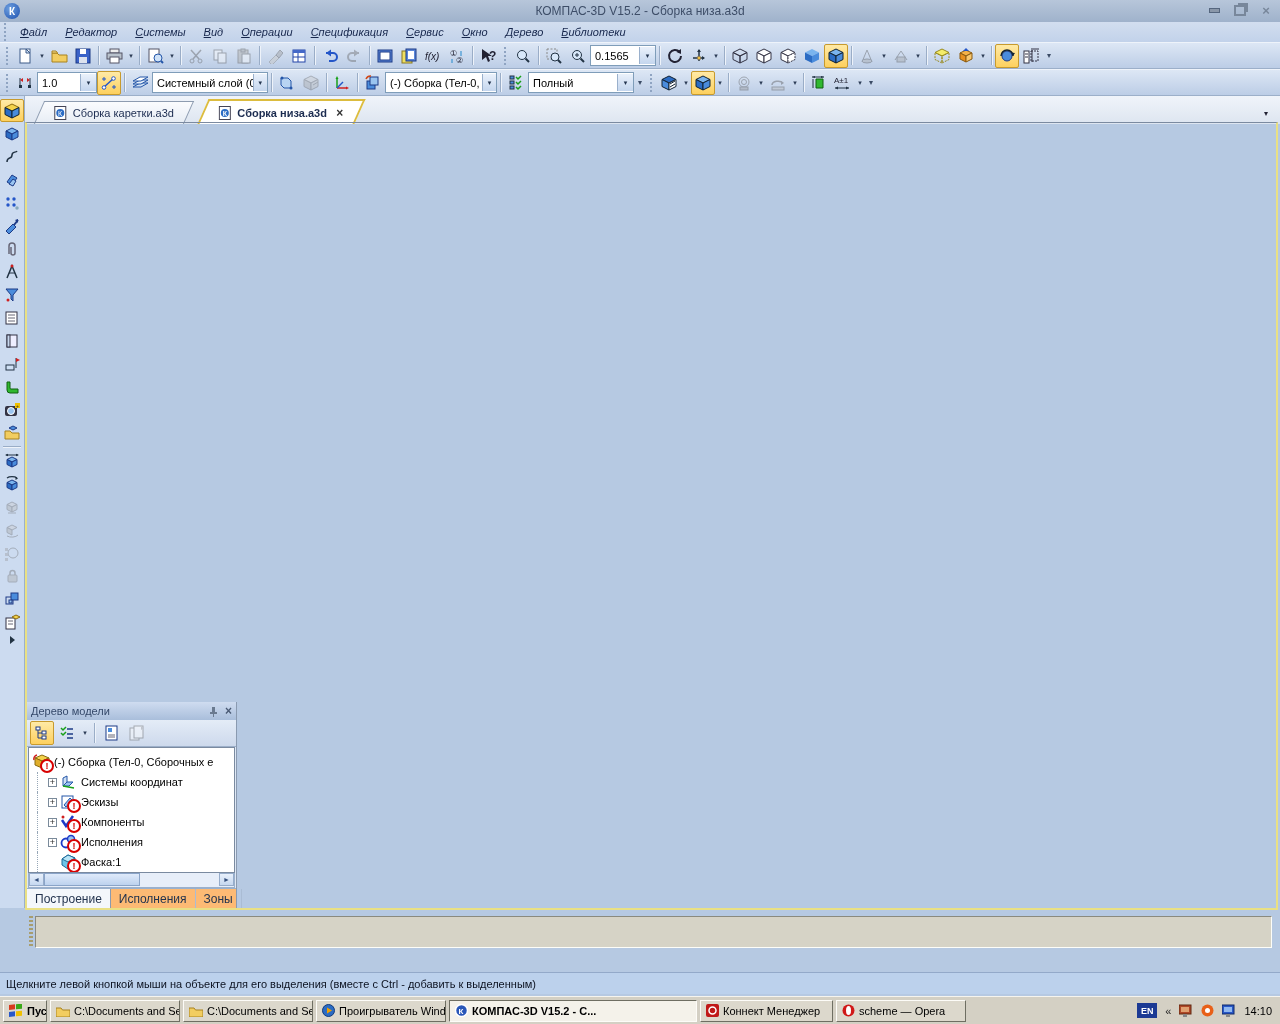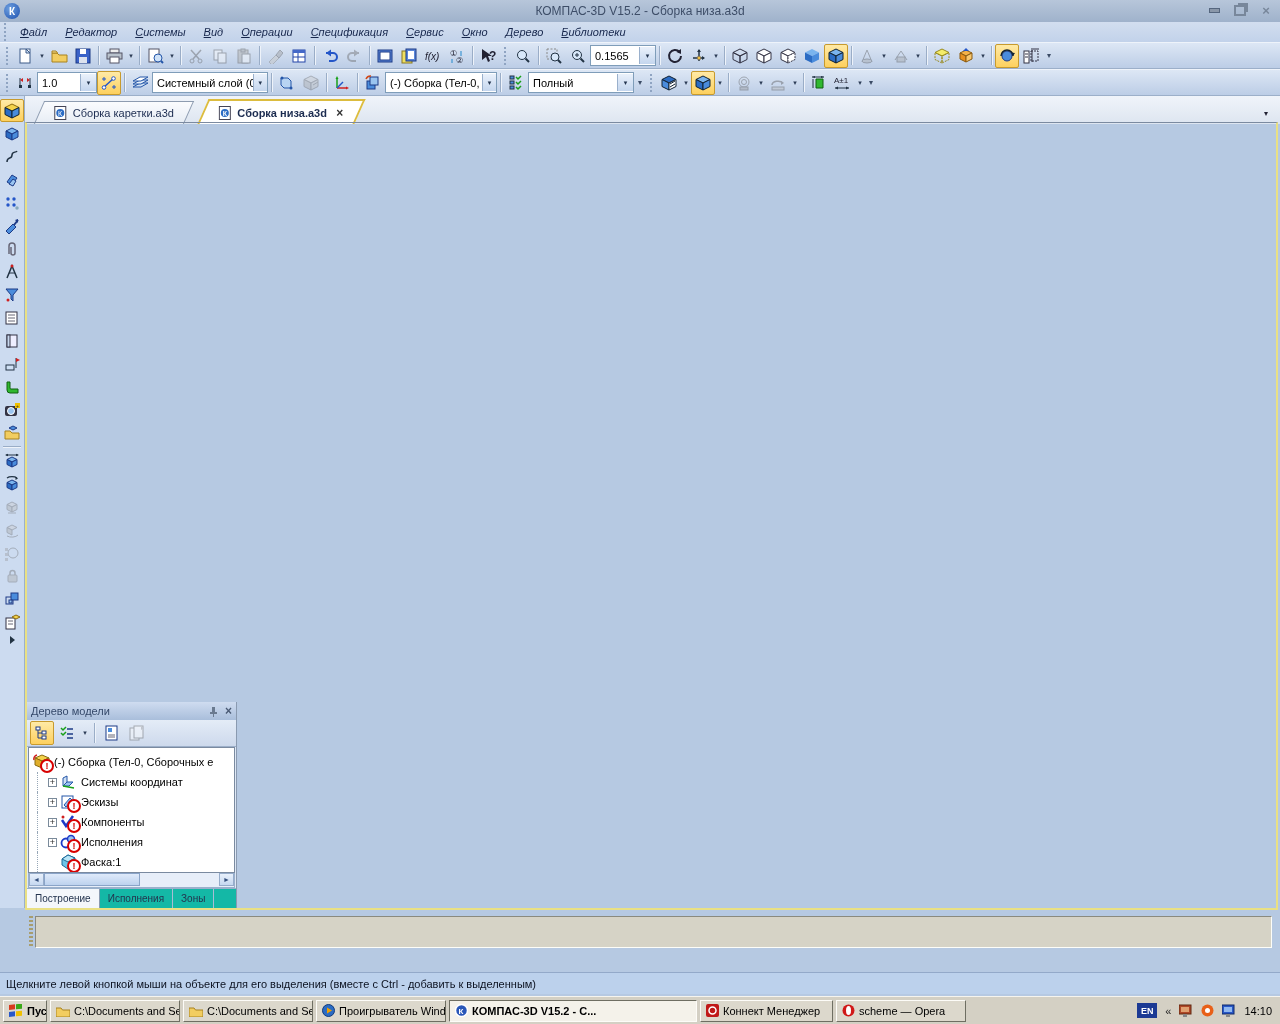--- a/index.html
+++ b/index.html
@@ -79,21 +79,21 @@
   .texp-space{width:12px;flex:none;}
   .ticon{width:17px;height:16px;position:relative;margin-right:4px;flex:none;}
   .ticon svg{display:block;}
   .ex{position:absolute;right:-4px;bottom:-3px;width:10px;height:10px;border:2px solid #d80000;border-radius:50%;
     background:#fff;color:#d80000;font-weight:bold;font-size:9px;line-height:10px;text-align:center;font-style:normal;}
   .tlabel{overflow:hidden;}
   #tree-hscroll{height:15px;margin:0 1px;display:flex;background:#e7eef9;border:1px solid #9ab0cc;border-top:none;box-sizing:border-box;}
   .sbtn{width:15px;height:13px;background:linear-gradient(#e8f0fb,#c6d8f0);border:1px solid #96accA;
     font-size:7px;color:#35507e;display:flex;align-items:center;justify-content:center;box-sizing:border-box;}
   .sthumb{width:96px;height:13px;background:linear-gradient(#dfeafa,#bdd2ee);border:1px solid #8aa4c8;box-sizing:border-box;}
-  #tree-tabs{height:19px;display:flex;align-items:stretch;background:#14b8a6;font-size:10px;color:#24344e;border-top:1px solid #9ab0cc;}
+  #tree-tabs{height:19px;display:flex;align-items:stretch;background:#fdba74;font-size:12px;color:#24344e;border-top:1px solid #9ab0cc;}
   .btab{padding:2px 8px;display:flex;align-items:center;border-right:1px solid #aabcd4;}
   .btab.active{background:#f4f7fb;font-weight:normal;border-right:1px solid #8a9ab0;}
   
   #viewport{flex:1;position:relative;overflow:hidden;
     background:linear-gradient(180deg,#5d95d2 0%,#7fa9dc 22%,#b9cfe8 55%,#e9eff7 80%,#fbfdfe 100%);}
   #machine,#triad{position:absolute;pointer-events:none;}
   #machine{left:0;top:0;}
   #triad{left:28px;top:636px;}
   
   #propbar{position:absolute;left:35px;top:916px;width:1237px;height:32px;background:#d6d3c6;

